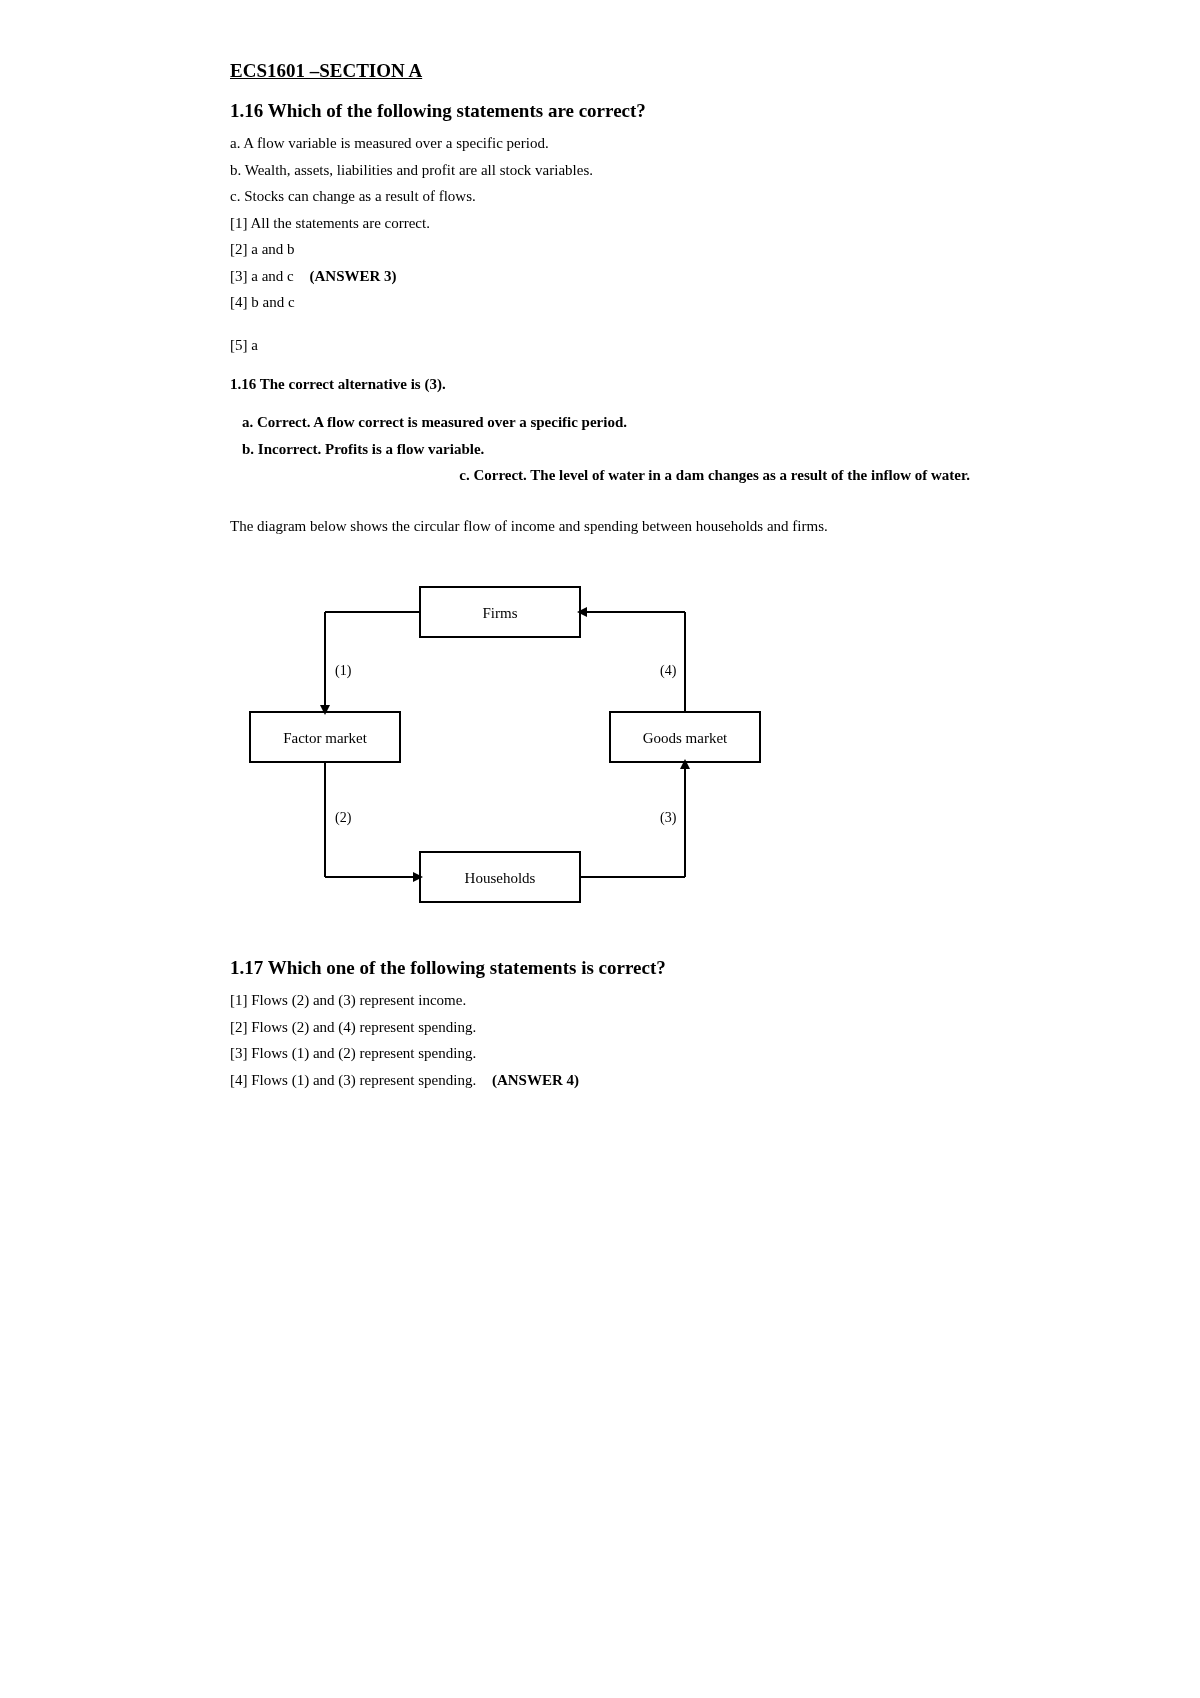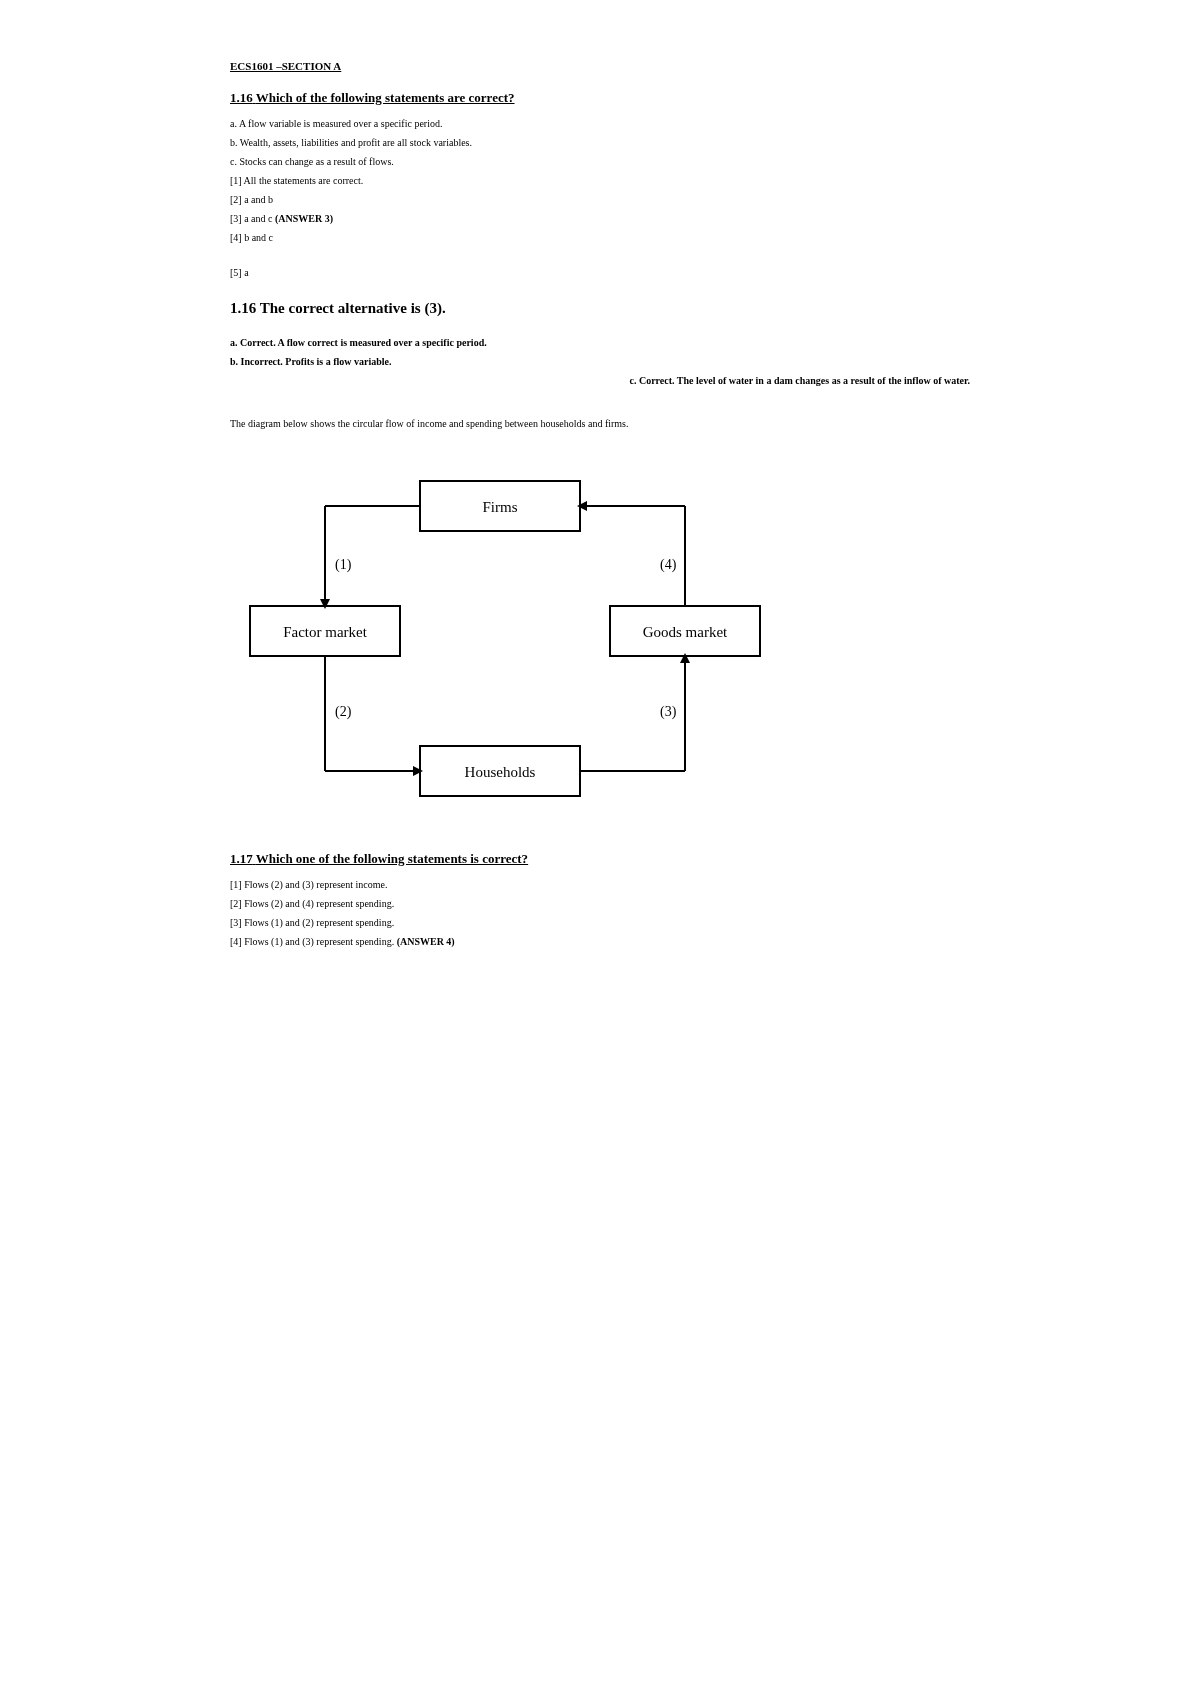--- a/index.html
+++ b/index.html
@@ -9,35 +9,35 @@
       font-size: 15px;
       color: #000;
       width: 900px;
       margin: 0 auto;
       padding: 60px 80px 80px 80px;
     }
     .section-heading {
       font-weight: bold;
       text-decoration: underline;
       margin-bottom: 18px;
-      font-size: 11px;
+      font-size: 19px;
     }
     .question-heading {
       font-weight: bold;
       margin-bottom: 10px;
-      font-size: 13px;
-      text-decoration: underline;
+      font-size: 19px;
     }
     .body-text {
       margin-bottom: 4px;
-      font-size: 10px;
+      font-size: 15px;
       line-height: 1.5;
     }
     .answer-bold {
       font-weight: bold;
+      margin-left: 12px;
     }
     .answer-bold-underline {
       font-weight: bold;
     }
     .section-gap { margin-bottom: 18px; margin-top: 20px; }
     .section-gap-lg { margin-bottom: 28px; text-align: right; }
 
     
     .diagram-container {
       margin: 30px auto 30px auto;

